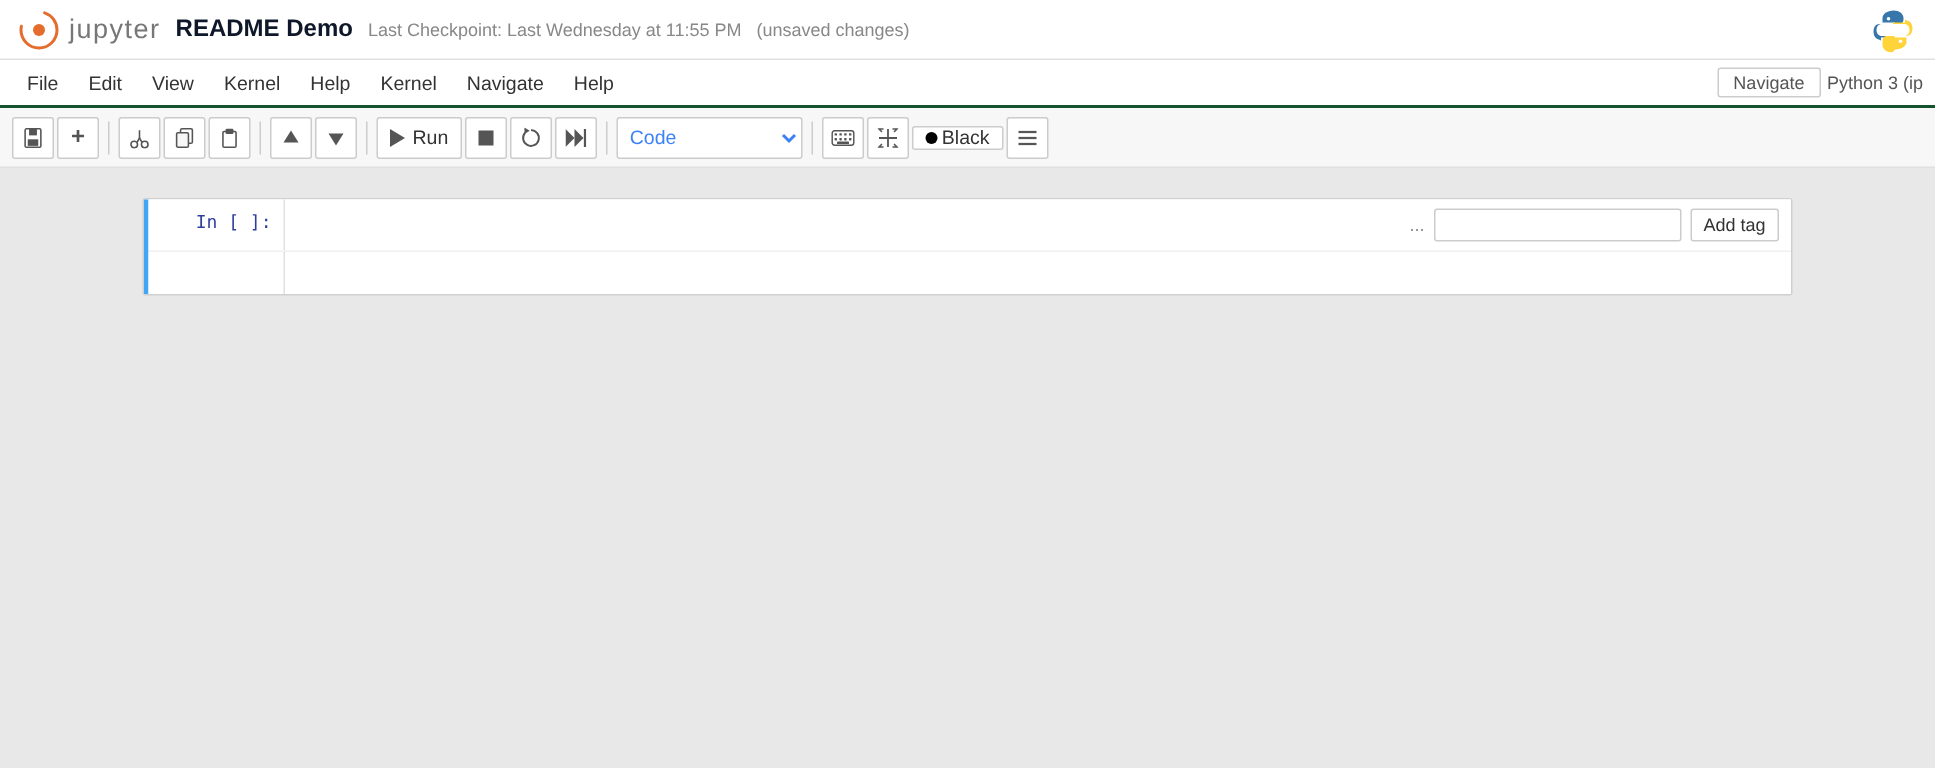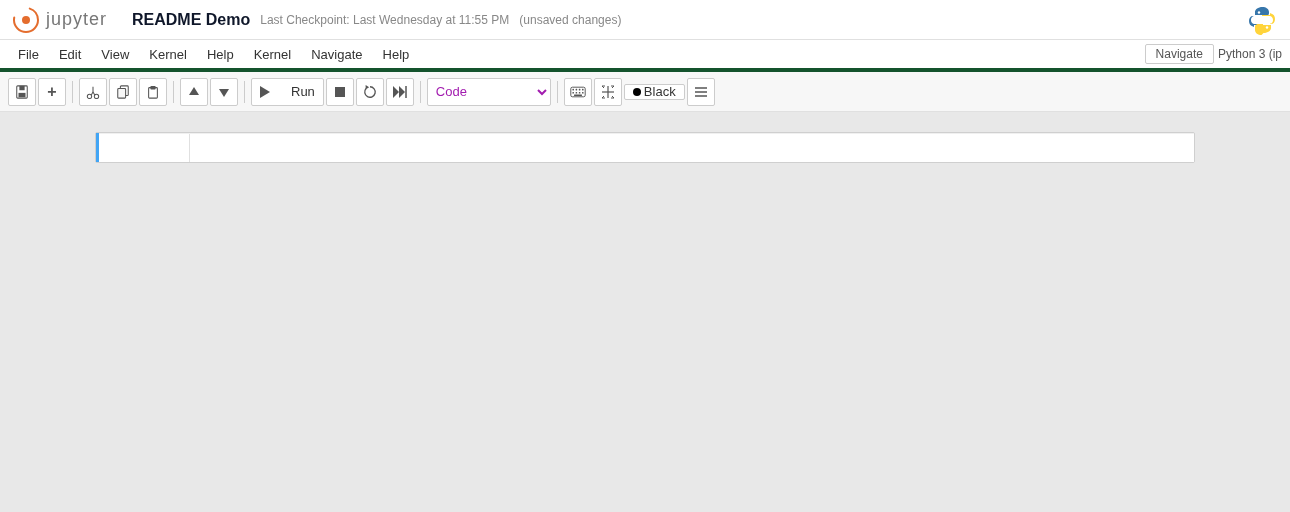--- a/index.html
+++ b/index.html
@@ -17,21 +17,21 @@
       display: flex;
       align-items: center;
       background: #fff;
       border-bottom: 1px solid #e0e0e0;
       padding: 0 12px;
       height: 40px;
     }
     .jupyter-logo {
       display: flex;
       align-items: center;
-      margin-right: 25px;
+      margin-right: 10px;
     }
     .jupyter-logo-icon {
       width: 28px;
       height: 28px;
       margin-right: 6px;
     }
     .jupyter-text {
       font-size: 18px;
       color: #777;
       font-weight: 300;
@@ -51,21 +51,21 @@
       margin-left: auto;
       width: 30px;
       height: 30px;
     }
 
     
     #menu-bar {
       display: flex;
       align-items: center;
       background: #fff;
-      border-bottom: 4px solid #14532d;
+      border-bottom: 2px solid #14532d;
       padding: 0 8px;
       height: 32px;
     }
     .menu-item {
       padding: 4px 10px;
       cursor: pointer;
       color: #333;
       font-size: 13px;
       border-radius: 2px;
     }
@@ -120,30 +120,30 @@
       align-items: center;
       justify-content: center;
       height: 28px;
       padding: 0 8px;
       border: 1px solid #ccc;
       background: #fff;
       border-radius: 2px;
       cursor: pointer;
       font-size: 13px;
       color: #333;
-      gap: 21px;
+      gap: 5px;
     }
     .cell-type-select {
       height: 28px;
       border: 1px solid #ccc;
       background: #fff;
       border-radius: 2px;
       padding: 0 4px;
       font-size: 13px;
-      color: #a21caf;
+      color: #3b82f6;
       cursor: pointer;
       min-width: 100px;
     }
     .black-btn {
       display: flex;
       align-items: center;
       justify-content: center;
       height: 16px;
       padding: 0 8px;
       border: 1px solid #ccc;
@@ -427,20 +427,31 @@
       <line x1="1" y1="10" x2="13" y2="10" stroke="#555" stroke-width="1.5"></line>
     </svg>
   </button>
 </div>
 
 <div id="main">
   <div class="notebook-container">
 
     <div class="cell">
 
+      <div class="cell-row">
+        <div class="cell-prompt">In [ ]:</div>
+        <div class="cell-input-area">
+
+          <div style="display:flex;align-items:center;gap:6px;margin-left:auto;flex-shrink:0;">
+            <span class="tag-dots">...</span>
+            <input class="tag-input" type="text" style="">
+            <button class="add-tag-btn">Add tag</button>
+          </div>
+        </div>
+      </div>
 
       <div class="cell-output-row">
         <div class="cell-output-prompt"></div>
         <div class="cell-output-area"></div>
       </div>
     </div>
   </div>
 </div>
 
 </body></html>

